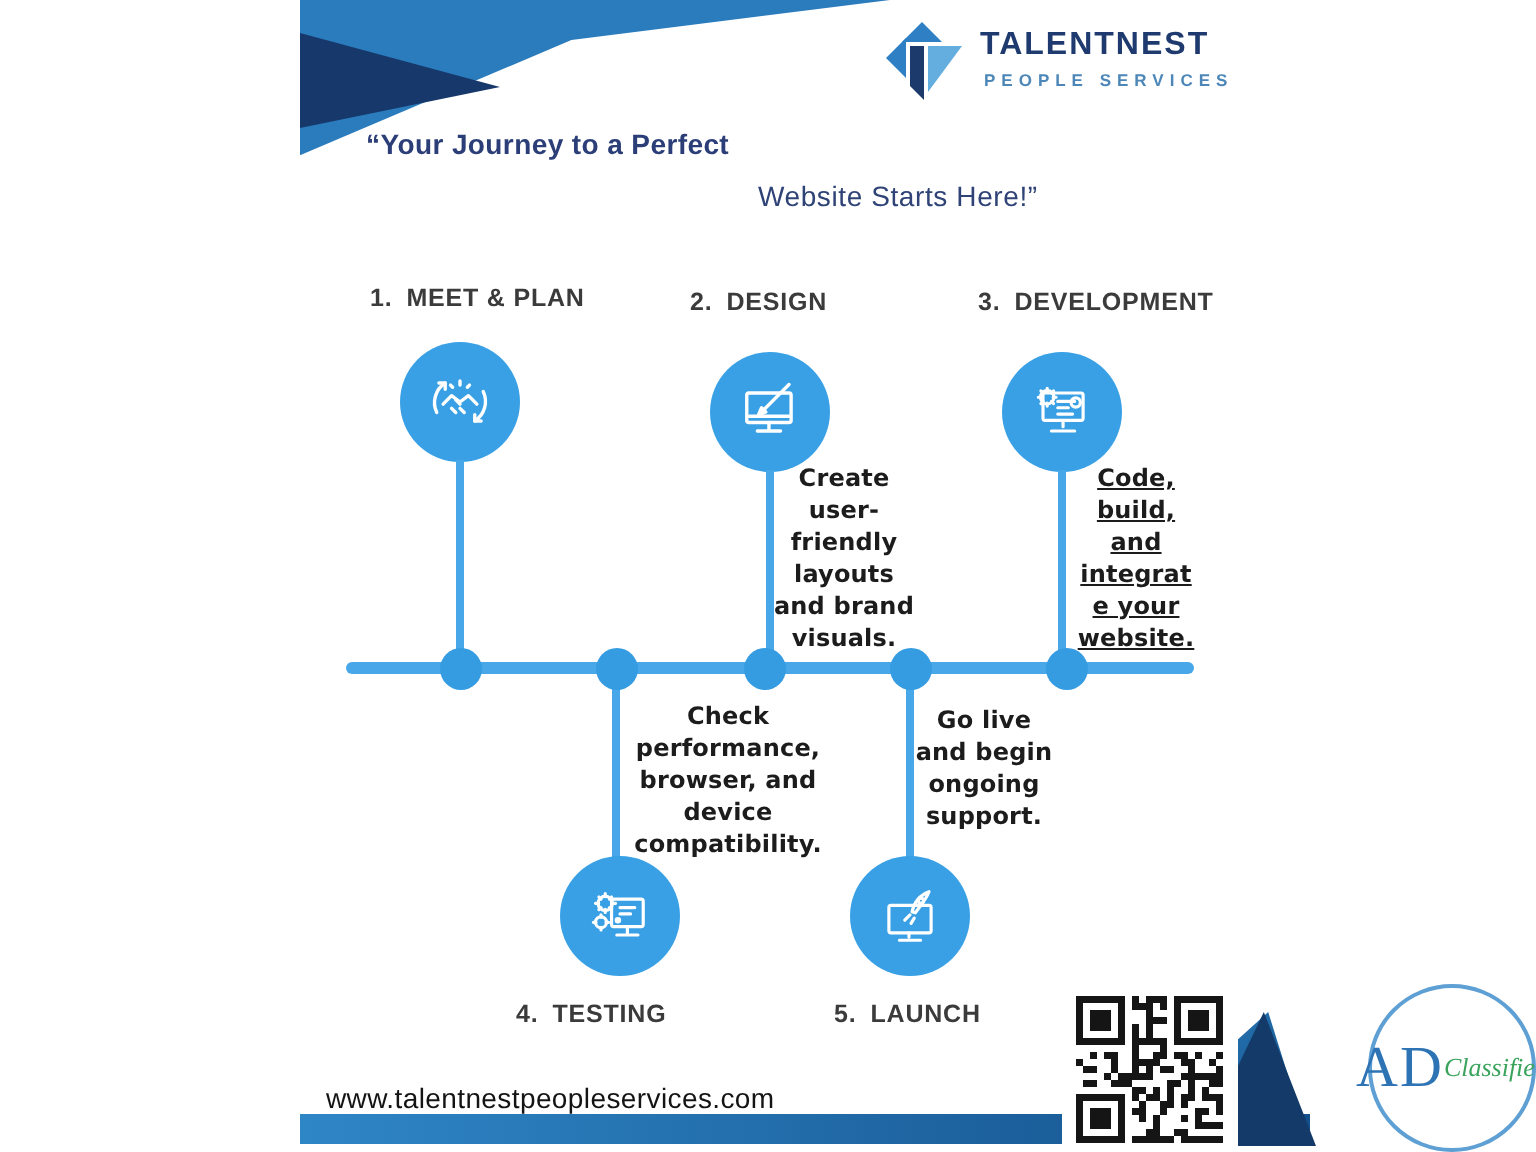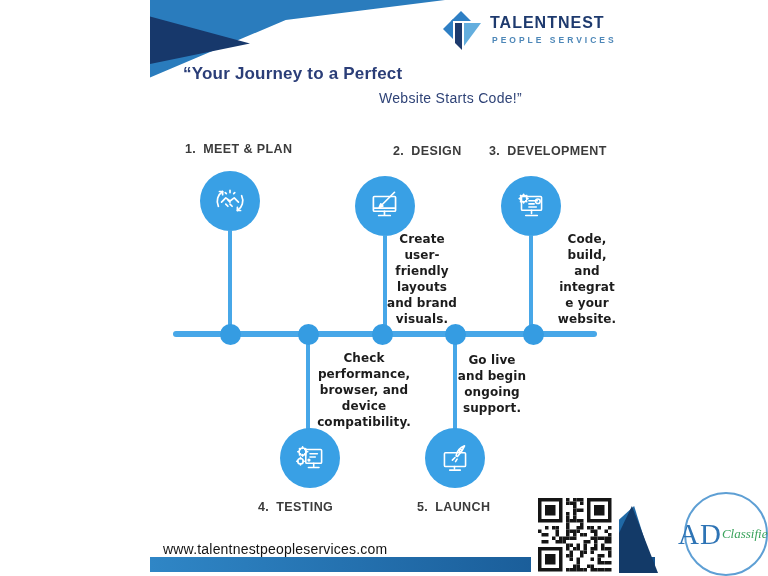--- a/index.html
+++ b/index.html
@@ -22,21 +22,21 @@
 
   
   .logo{left:440px;top:6px;width:190px;height:52px;}
   .logo svg{position:absolute;left:0;top:2px;}
   .logo-name{position:absolute;left:50px;top:8px;font-weight:bold;font-size:16px;
     letter-spacing:1px;color:#1e3a6e;}
   .logo-tag{position:absolute;left:52px;top:29px;font-size:8.5px;letter-spacing:3px;
     color:#4d87b8;font-weight:600;}
 
   
-  .title1{left:183px;top:64px;font-size:17px;font-weight:bold;color:#2b3e78;letter-spacing:.2px;}
+  .title1{left:183px;top:64px;font-size:14px;font-weight:bold;color:#2b3e78;letter-spacing:.2px;}
   .title2{left:379px;top:90px;font-size:14px;font-weight:500;color:#2f4377;letter-spacing:.3px;}
 
   
   .shead{font-size:12.5px;color:#3b3b3b;font-weight:600;letter-spacing:.4px;white-space:nowrap;}
   .snum{margin-right:7px;}
 
   
   .node{width:60px;height:60px;border-radius:50%;background:#39a0e5;
     display:flex;align-items:center;justify-content:center;}
   .node svg{display:block;}
@@ -79,26 +79,26 @@
       <polygon points="21,3 31,13 11,13" fill="#2e7fc4"></polygon>
       <polygon points="3,21 13,11 13,31" fill="#2e7fc4"></polygon>
       <polygon points="15,15 22,15 22,42 15,35" fill="#1d3a6d"></polygon>
       <polygon points="24,15 41,15 24,38" fill="#63aede"></polygon>
     </svg>
     <div class="logo-name">TALENTNEST</div>
     <div class="logo-tag">PEOPLE SERVICES</div>
   </div>
 
   <div class="abs title1">“Your Journey to a Perfect</div>
-  <div class="abs title2">Website Starts Code!”</div>
+  <div class="abs title2">Website Starts Here!”</div>
 
   <div class="abs shead" style="left:185px;top:142px;">
     <span class="snum">1.</span><span>MEET &amp; PLAN</span>
   </div>
-  <div class="abs shead" style="left:345px;top:144px;margin-left:48px;">
+  <div class="abs shead" style="left:345px;top:144px;">
     <span class="snum">2.</span><span>DESIGN</span>
   </div>
   <div class="abs shead" style="left:489px;top:144px;">
     <span class="snum">3.</span><span>DEVELOPMENT</span>
   </div>
 
   <div class="abs node" style="left:200px;top:171px;">
     <svg width="38" height="38" viewBox="0 0 36 36" fill="none" stroke="#fff" stroke-width="1.6" stroke-linecap="round" stroke-linejoin="round">
       <path d="M7 23 A 11 11 0 0 1 11 9"></path>
         <path d="M11 9 l-3 0 M11 9 l0 3"></path>
@@ -141,21 +141,21 @@
   <div class="abs dot" style="left:372px;top:324px;"></div>
   <div class="abs dot" style="left:445px;top:324px;"></div>
   <div class="abs dot" style="left:523px;top:324px;"></div>
 
   <div class="abs desc" style="left:377px;top:231px;width:90px;">Create
 user-
 friendly
 layouts
 and brand
 visuals.</div>
-  <div class="abs desc" style="left:542px;top:231px;width:90px;">Code,
+  <div class="abs desc" style="left:523px;top:231px;width:90px;text-decoration:underline;">Code,
 build,
 and
 integrat
 e your
 website.</div>
   <div class="abs desc" style="left:303px;top:350px;width:122px;">Check
 performance,
 browser, and
 device
 compatibility.</div>

